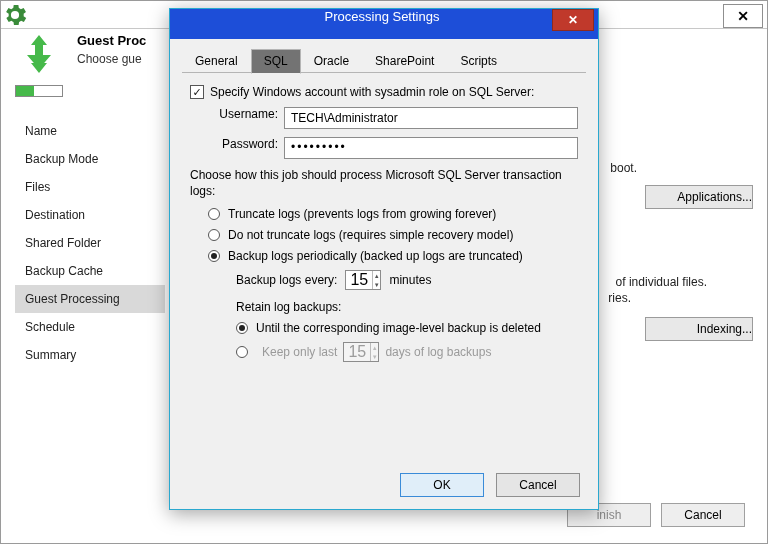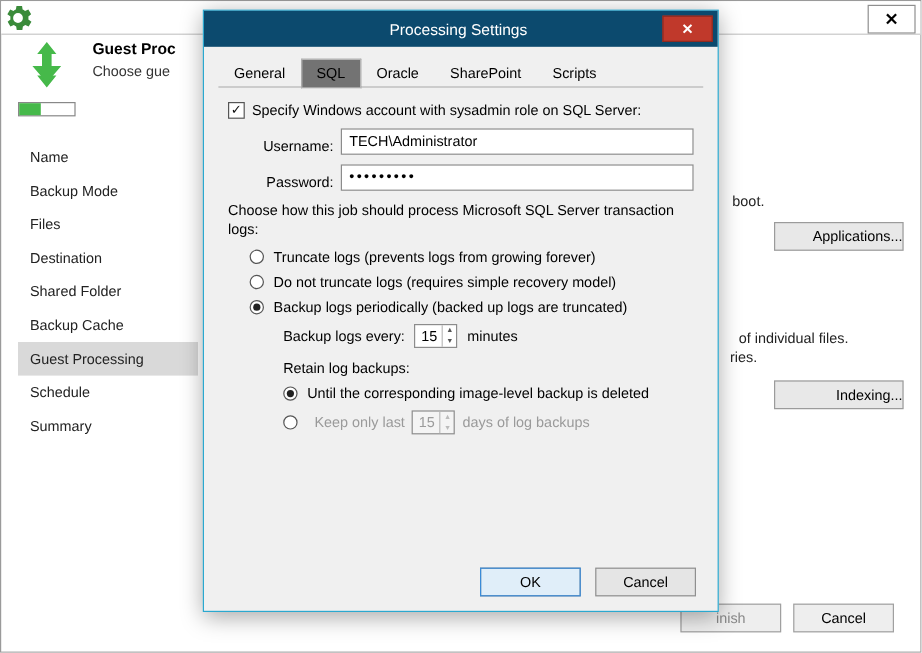--- a/index.html
+++ b/index.html
@@ -67,21 +67,21 @@
   .footer-btns .btn.cancelable { color:#000; }
 
   
   .dialog {
     position:absolute; left:169px; top:8px; width:430px; height:502px;
     background:#f0f0f0;
     border:1px solid #2aa8cf;
     box-shadow:0 4px 18px rgba(0,0,0,0.35);
   }
   .dialog-titlebar {
-    height:30px; background:#0c4a6e; display:flex; align-items:center; color:#fff;
+    height:30px; background:#1d4ed8; display:flex; align-items:flex-start; color:#fff;
   }
   .dialog-title { flex:1; text-align:center; font-size:13px; }
   .dialog-close {
     width:42px; height:22px; margin-right:4px; background:#c0392b; border:1px solid #8d2a20;
     display:flex; align-items:center; justify-content:center; color:#fff; font-weight:bold;
   }
   .tabs {
     display:flex; margin:10px 12px 0 12px; position:relative; height:24px;
   }
   .tabs::after {
@@ -92,38 +92,38 @@
     background:transparent; position:relative; z-index:1; margin-right:0px; font-size:12px;
   }
   .tab.active {
     background:#737373; border-color:#b5b5b5; border-bottom:1px solid #f0f0f0; margin-bottom:-1px;
   }
   .dialog-body { padding:12px 20px 0 20px; color:#000; }
   .row { display:flex; align-items:center; }
   .chk { width:14px; height:14px; border:1px solid #555; background:#fff; margin-right:6px; display:flex; align-items:center; justify-content:center; font-size:11px; line-height:1; color:#111;}
   .lbl { font-size:12px; }
   .fields { margin-left:28px; margin-top:8px; }
-  .field-row { display:flex; align-items:flex-end; margin-bottom:8px; }
+  .field-row { display:flex; align-items:flex-start; margin-bottom:8px; }
   .field-label { width:66px; text-align:right; padding-right:6px; }
   .text-input {
     flex:1; height:22px; border:1px solid #8c8c8c; background:#fff; padding:2px 6px; font-size:12px; font-family:inherit;
   }
   .pw { letter-spacing:2px; }
   .section-text { margin:6px 0 8px 0; line-height:1.35; }
   .radio-row { display:flex; align-items:center; margin:7px 0 7px 18px; }
   .radio {
     width:12px; height:12px; border-radius:50%; border:1px solid #555; background:#fff; margin-right:8px; position:relative; flex:none;
   }
   .radio.sel::after { content:""; position:absolute; left:2px; top:2px; width:6px; height:6px; border-radius:50%; background:#222; }
   .sub-indent { margin-left:46px; }
   .spin {
     width:36px; height:20px; border:1px solid #8c8c8c; background:#fff; display:inline-flex; align-items:center;
   }
   .spin.disabled { color:#9c9c9c; background:#f4f4f4; }
-  .spin .v { flex:1; text-align:right; padding:0 4px; font-size:12px; }
+  .spin .v { flex:1; padding:0 4px; font-size:16px; }
   .spin .arrows { width:12px; height:100%; border-left:1px solid #bbb; display:flex; flex-direction:column; }
   .spin .arrows div { flex:1; display:flex; align-items:center; justify-content:center; font-size:6px; line-height:1; color:#555;}
   .spin.disabled .arrows div { color:#bbb; }
   .dialog-footer {
     position:absolute; left:0; right:0; bottom:0; height:48px;
     display:flex; align-items:center; justify-content:flex-end; gap:12px; padding-right:18px;
   }
   .dbtn {
     width:84px; height:24px; border:1px solid #8f8f8f; background:#e5e5e5;
     display:flex; align-items:center; justify-content:center; font-size:12px;

